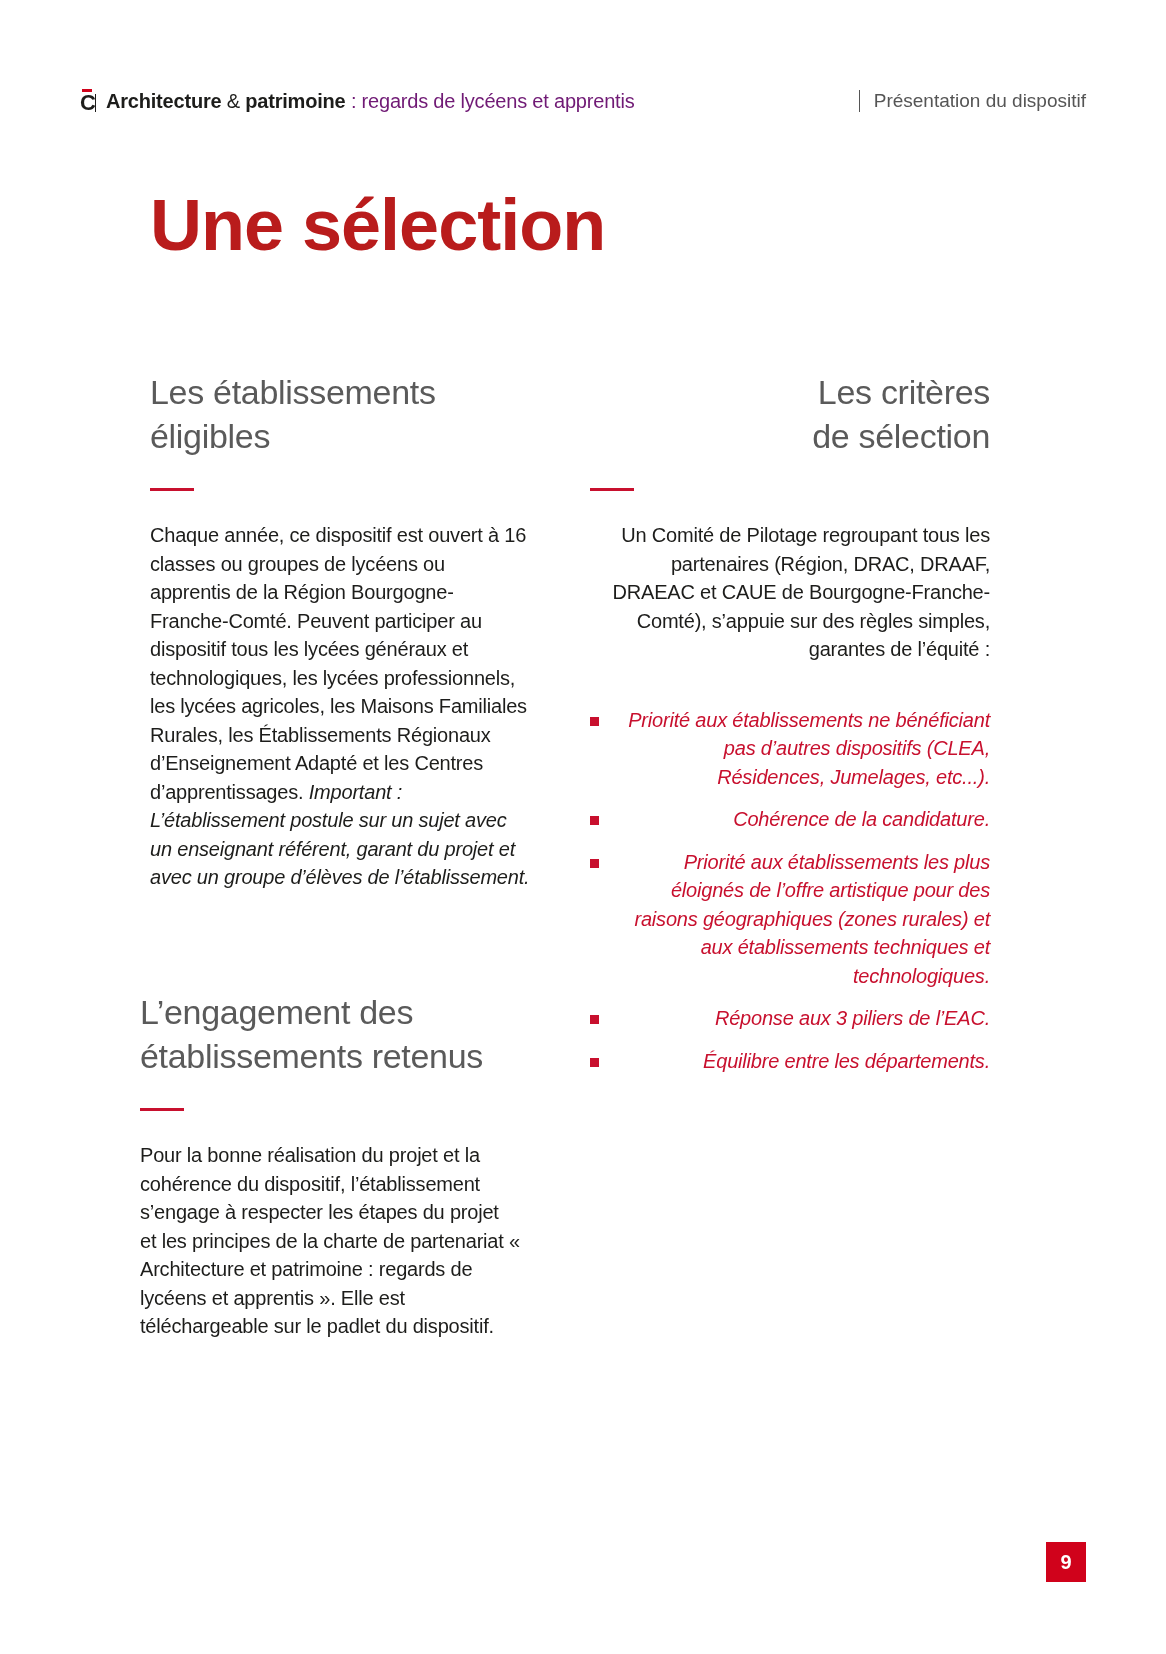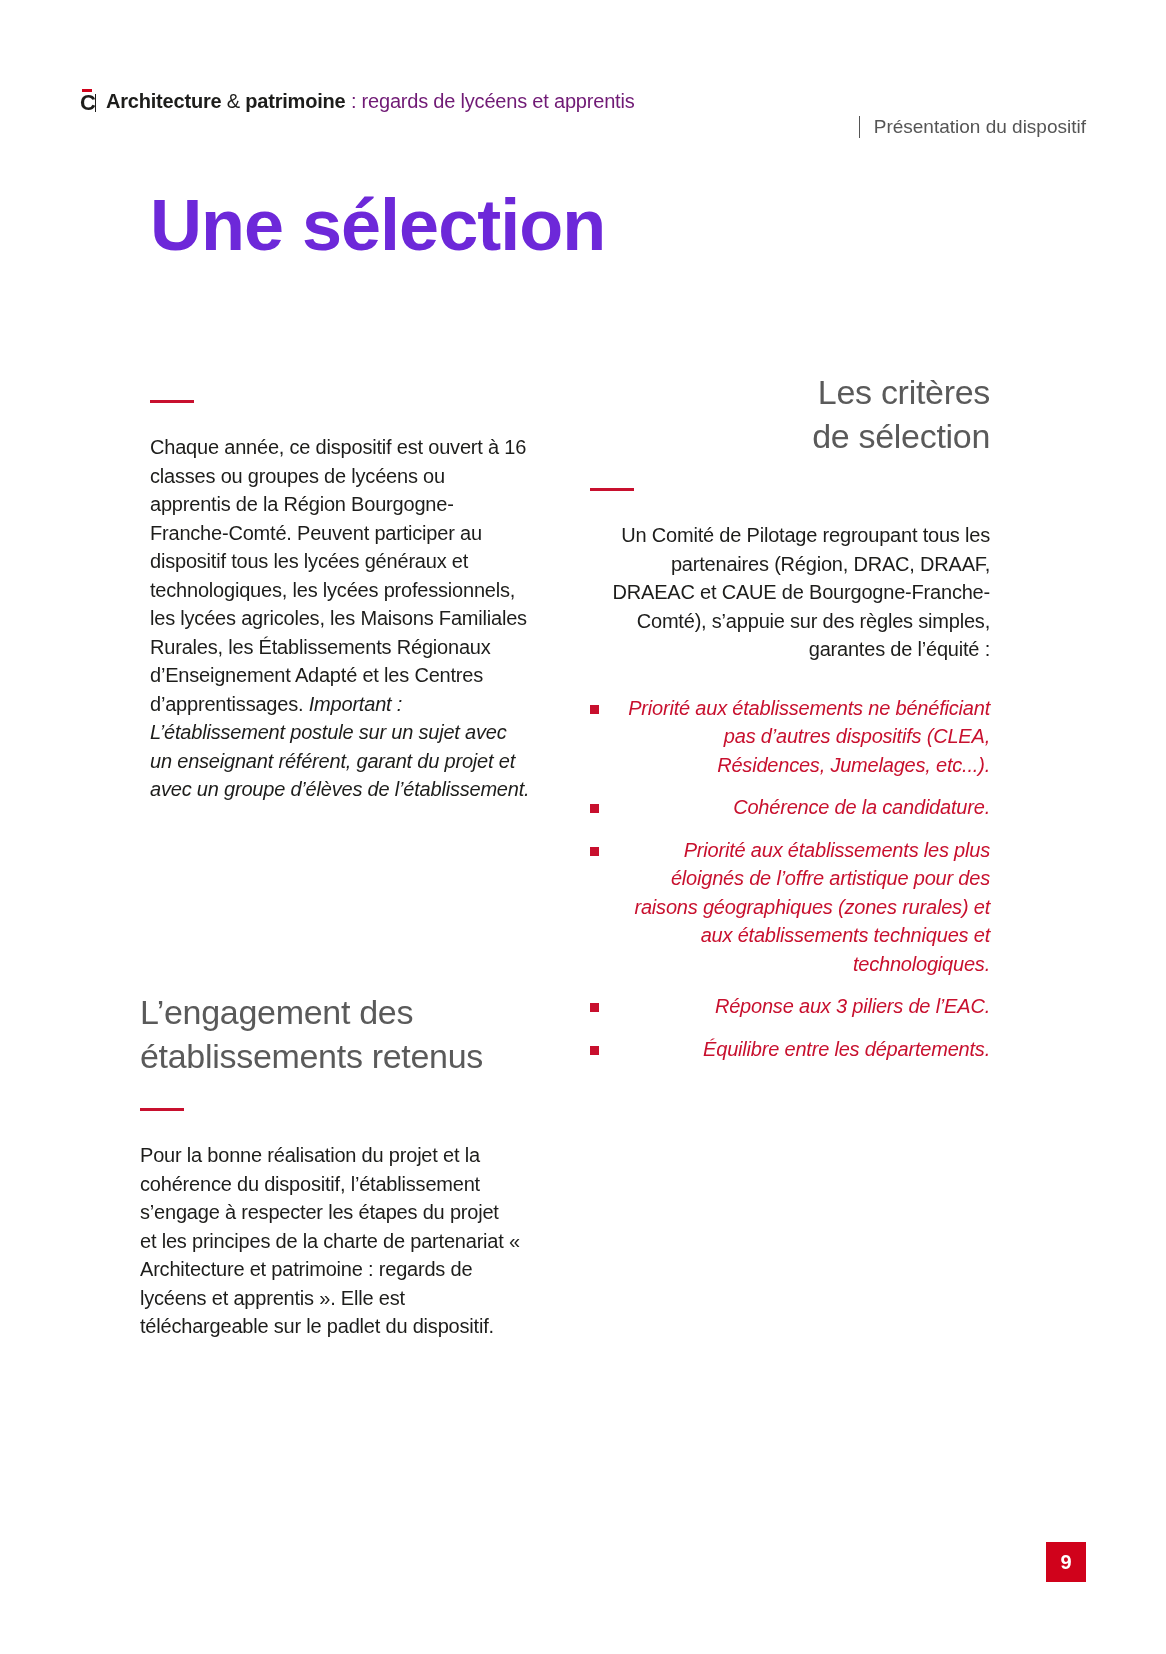--- a/index.html
+++ b/index.html
@@ -9,39 +9,39 @@
   .header-left { position: absolute; left: 80px; top: 88px; display: flex; align-items: center; height: 26px; }
   .logo { position: relative; width: 20px; height: 26px; margin-right: 6px; }
   .logo .bar { position: absolute; left: 2px; top: 1px; width: 10px; height: 3px; background: #d0021b; }
   .logo .c { position: absolute; left: 0; top: 4px; font-weight: bold; font-size: 22px; line-height: 22px; color: #1d1d1b; }
   .logo .sep { position: absolute; left: 15px; top: 6px; width: 1px; height: 18px; background: #1d1d1b; }
   .header-title { font-size: 20px; line-height: 26px; white-space: nowrap; letter-spacing: -0.2px; }
   .header-title .b { font-weight: bold; color: #1d1d1b; }
   .header-title .amp { font-weight: normal; color: #1d1d1b; }
   .header-title .light { color: #701a75; }
 
-  .header-right { position: absolute; right: 80px; top: 88px; height: 26px; display: flex; align-items: center; margin-top: 26px; }
+  .header-right { position: absolute; right: 80px; top: 88px; height: 26px; display: flex; align-items: center; }
   .header-right .vsep { width: 1px; height: 22px; background: #555; margin-right: 14px; }
   .header-right .txt { font-size: 19px; color: #555555; white-space: nowrap; }
 
-  .main-title { position: absolute; left: 150px; top: 180px; font-size: 72px; line-height: 90px; font-weight: bold; color: #6d28d9; letter-spacing: -1px; }
+  .main-title { position: absolute; left: 150px; top: 180px; font-size: 72px; line-height: 90px; font-weight: bold; color: #b91c1c; letter-spacing: -1px; }
 
   .col { position: absolute; top: 370px; }
   .col-left { left: 150px; width: 380px; }
   .col-right { left: 590px; width: 400px; text-align: right; }
 
   .subhead { font-size: 34px; line-height: 44px; color: #5a5a5a; font-weight: normal; letter-spacing: -0.3px; }
   .rule { width: 44px; height: 3px; background: #c8102e; margin-top: 30px; margin-bottom: 30px; }
 
   .body-text { font-size: 20px; line-height: 28.5px; color: #1d1d1b; letter-spacing: -0.2px; }
   .body-text .ital { font-style: italic; text-align: right; }
 
   .block2 { position: absolute; left: 140px; top: 990px; width: 380px; }
 
-  .crit-list { list-style: none; margin-top: 30px; }
+  .crit-list { list-style: none; margin-top: 42px; }
   .crit-list li { position: relative; padding-left: 24px; font-size: 20px; line-height: 28.5px; color: #c8102e; font-style: italic; margin-bottom: 14px; letter-spacing: -0.2px; }
   .crit-list li .sq { position: absolute; left: 0; top: 11px; width: 9px; height: 9px; background: #c8102e; }
 
   .page-num { position: absolute; left: 1046px; top: 1542px; width: 40px; height: 40px; background: #d0021b; color: #fff; font-weight: bold; font-size: 20px; line-height: 40px; text-align: center; }
 </style>
 </head>
 <body>
 
 <div class="header-left">
   <div class="logo">
@@ -57,20 +57,24 @@
 <div class="header-right">
   <span class="vsep"></span>
   <span class="txt">Présentation du dispositif</span>
 </div>
 
 <h1 class="main-title">
   <span>Une sélection</span><br>
 </h1>
 
 <div class="col col-left">
+  <h2 class="subhead">
+    <span>Les établissements</span><br>
+    <span>éligibles</span>
+  </h2>
   <div class="rule"></div>
   <p class="body-text">
     <span>Chaque année, ce dispositif est ouvert à 16 classes ou groupes de lycéens ou apprentis de la Région Bourgogne-Franche-Comté. Peuvent participer au dispositif tous les lycées généraux et technologiques, les lycées professionnels, les lycées agricoles, les Maisons Familiales Rurales, les Établissements Régionaux d’Enseignement Adapté et les Centres d’apprentissages.</span>
     <span class="ital">Important : L’établissement postule sur un sujet avec un enseignant référent, garant du projet et avec un groupe d’élèves de l’établissement.</span>
   </p>
 </div>
 
 <div class="block2">
   <h2 class="subhead">
     <span>L’engagement des</span><br>

